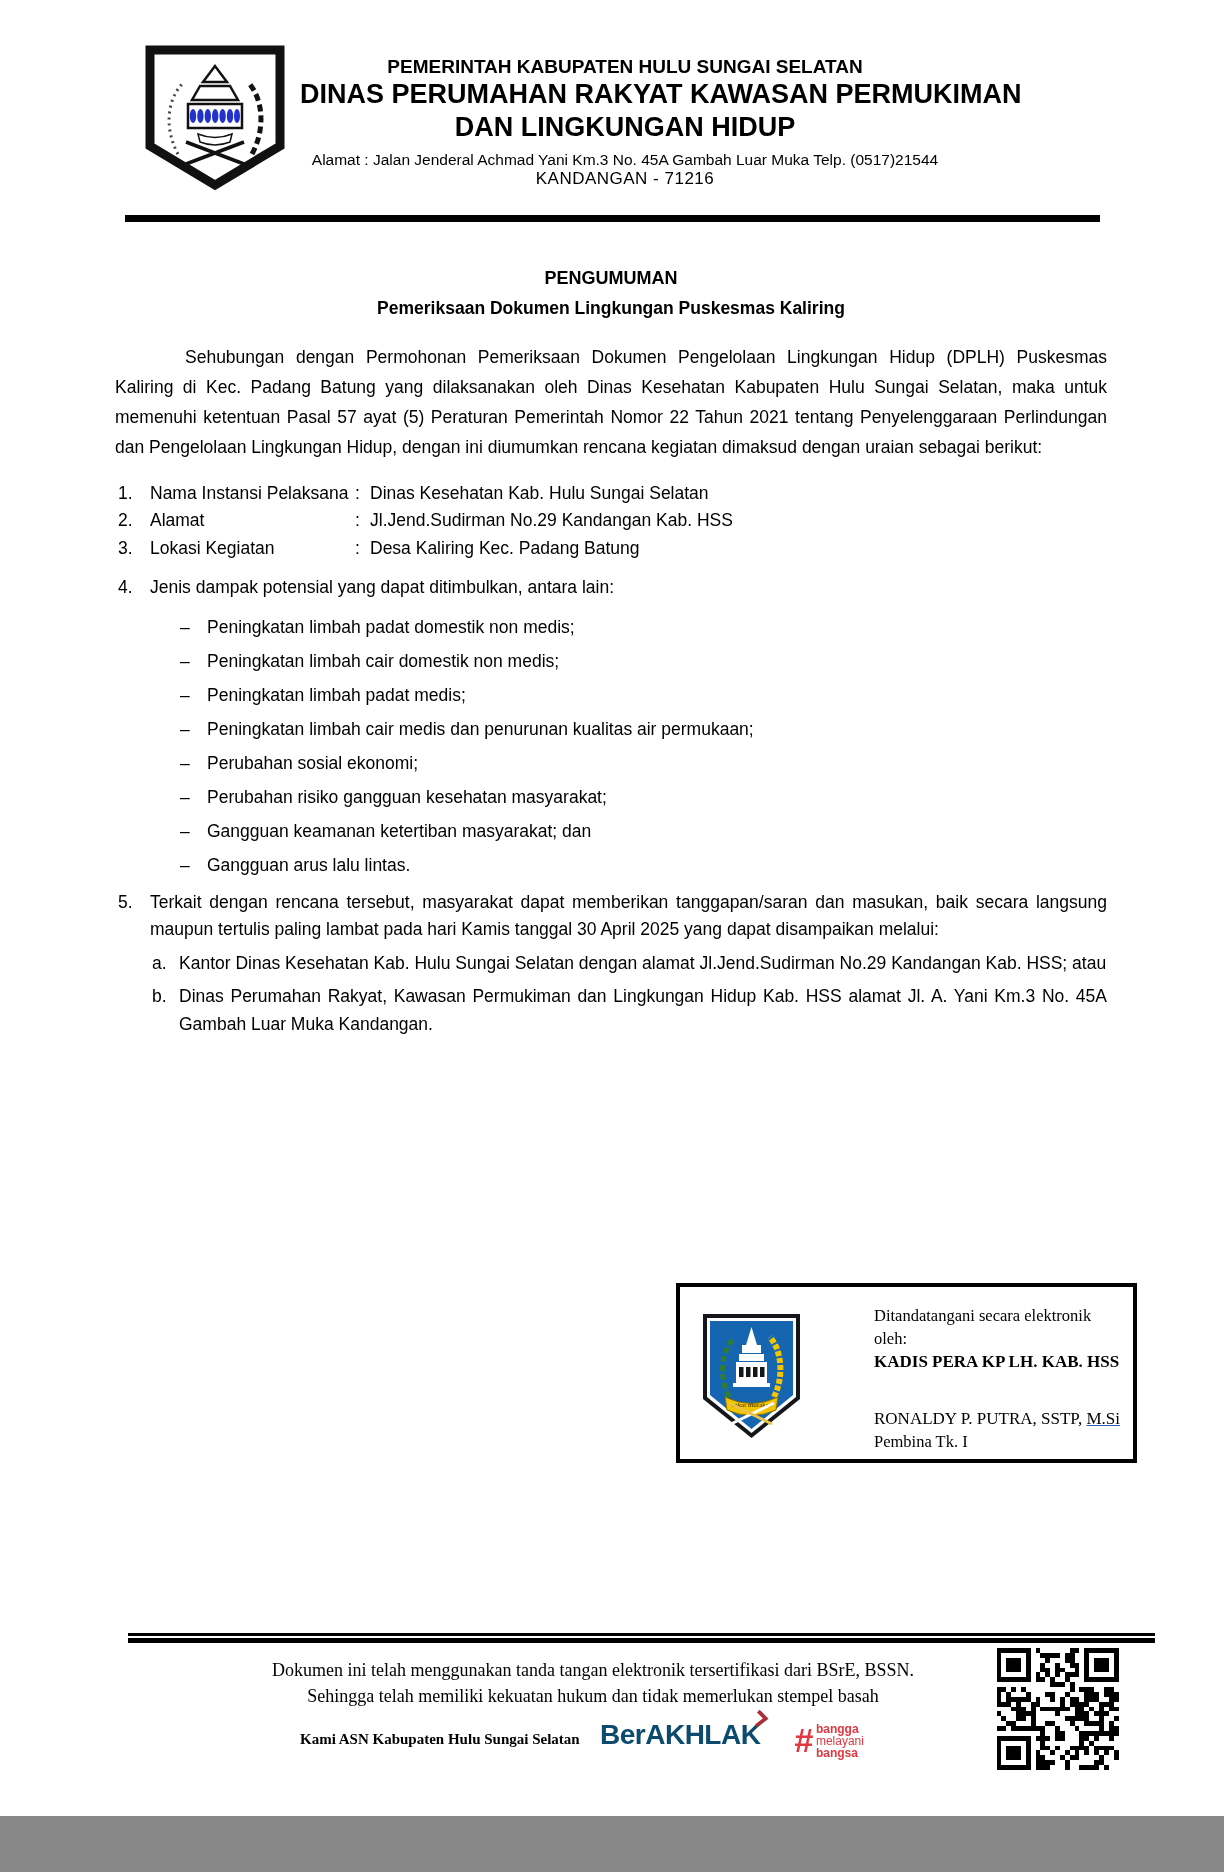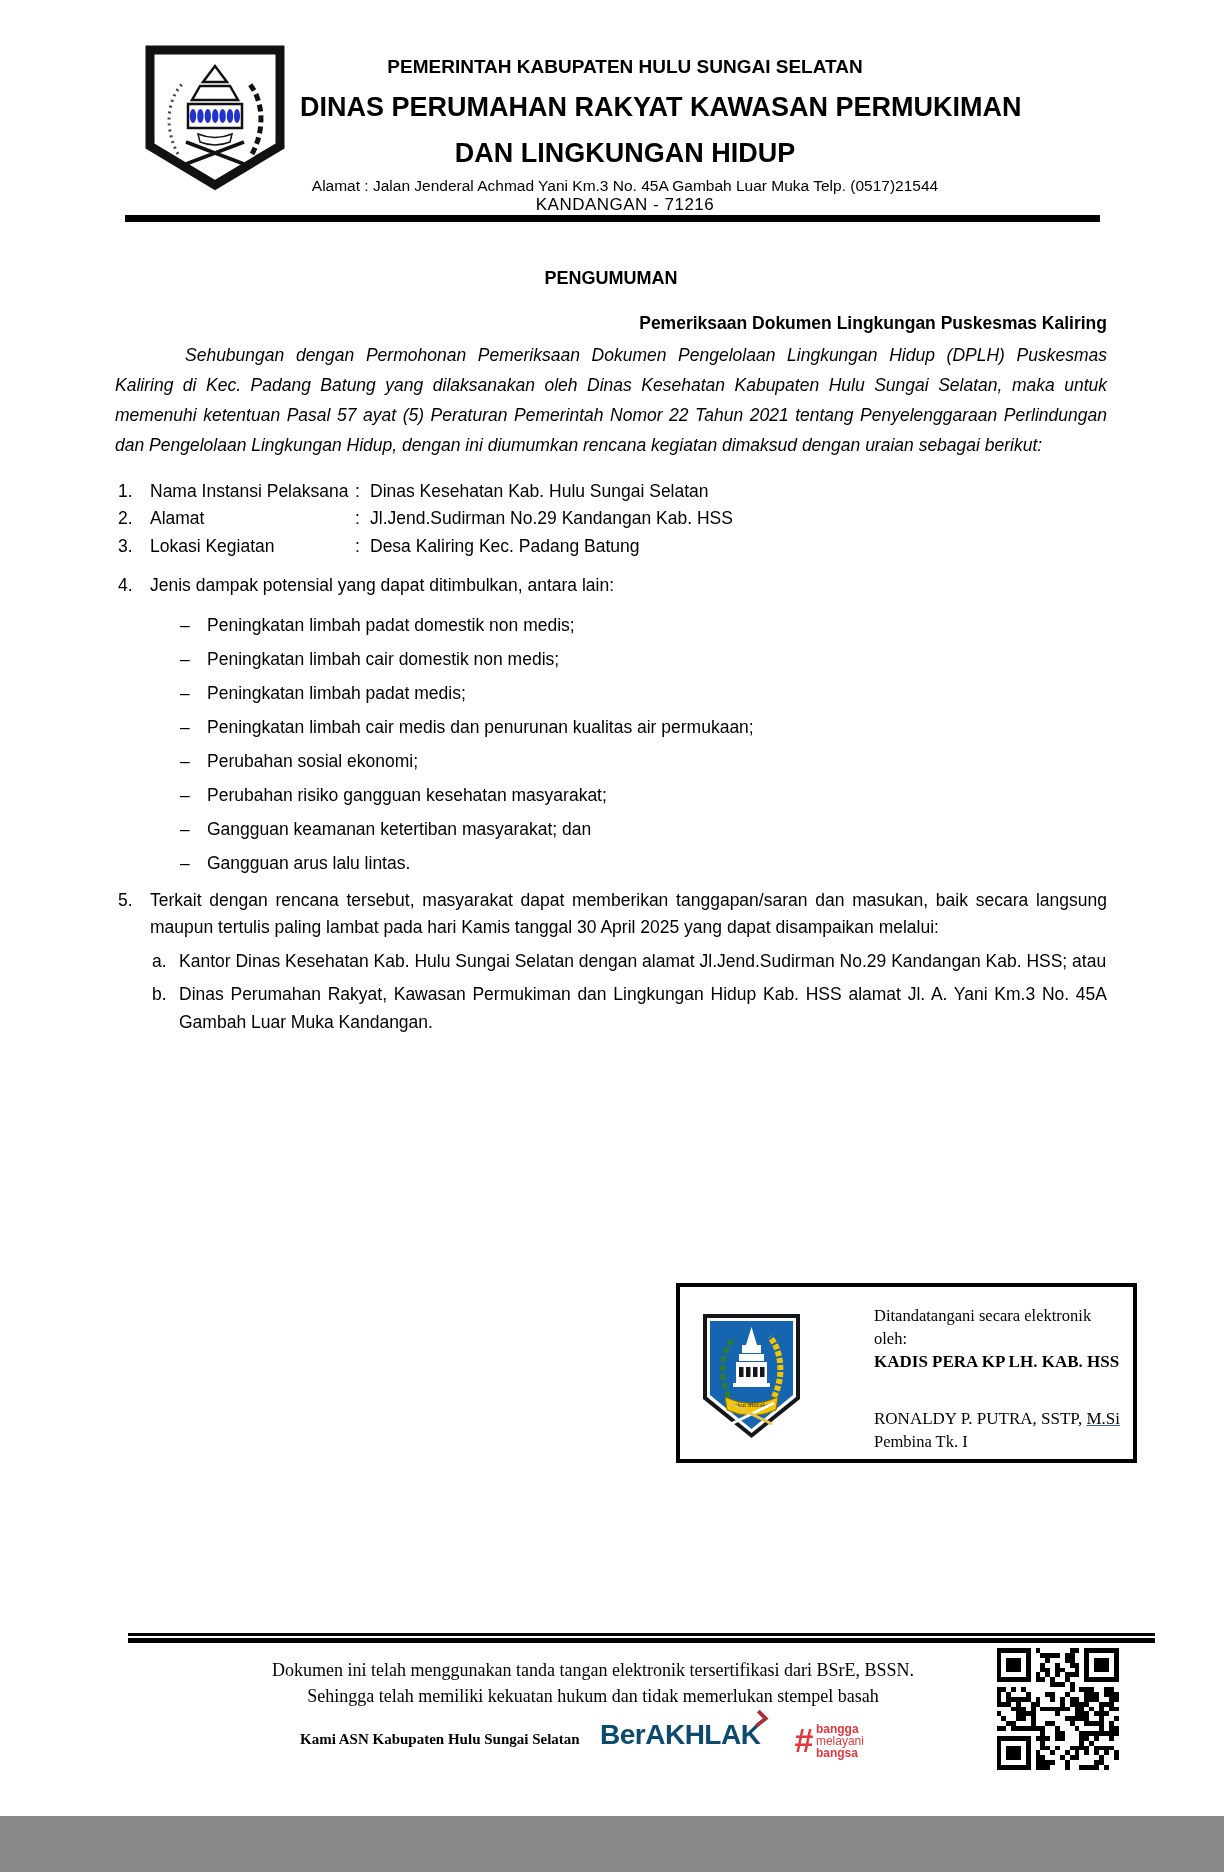--- a/index.html
+++ b/index.html
@@ -7,31 +7,31 @@
     position:relative; width:1224px; height:1816px; margin:0 auto;
     background:#ffffff; color:#000;
     font-family:"Liberation Sans", sans-serif; overflow:hidden;
   }
   
   .letterhead { position:absolute; top:42px; left:140px; display:flex; }
   .crest-bw { width:150px; height:150px; flex:none; }
   .lh-text { width:650px; margin-left:10px; text-align:center; padding-top:14px; }
   .lh-text > div { white-space:nowrap; }
   .h-line1 { font-size:19px; font-weight:bold; }
-  .h-line2 { font-size:27px; font-weight:bold; line-height:33px;margin-top:13px; }
+  .h-line2 { font-size:27px; font-weight:bold; line-height:33px; }
   .h-addr  { font-size:15.5px; margin-top:7px; }
   .h-city  { font-size:17px; letter-spacing:.5px; }
   .header-rule { position:absolute; left:125px; top:215px; width:975px; height:7px; background:#000; }
 
   
   main { position:absolute; left:115px; top:255px; width:992px; font-size:17.5px; }
   .doc-title   { text-align:center; font-weight:bold; font-size:18px; margin-top:13px; }
   .doc-number  { text-align:center; font-size:17.5px; margin-top:10px; }
-  .doc-subject { text-align:right; font-weight:bold; font-size:17.5px; margin-top:24px; }
-  .intro { margin-top:6px; line-height:30px; text-align:justify; text-indent:70px;font-style:italic; }
+  .doc-subject { text-align:center; font-weight:bold; font-size:17.5px; margin-top:9px; }
+  .intro { margin-top:23px; line-height:30px; text-align:justify; text-indent:70px; }
 
   .details { margin-top:13px; }
   .detail-row { display:flex; line-height:27.5px; }
   .d-no    { width:32px; padding-left:3px; flex:none; }
   .d-label { width:205px; flex:none; }
   .d-colon { width:15px;  flex:none; }
   .d-value { flex:1; }
 
   .num-item { display:flex; margin-top:12px; line-height:27.5px; }
   .n-no   { width:32px; padding-left:3px; flex:none; }

